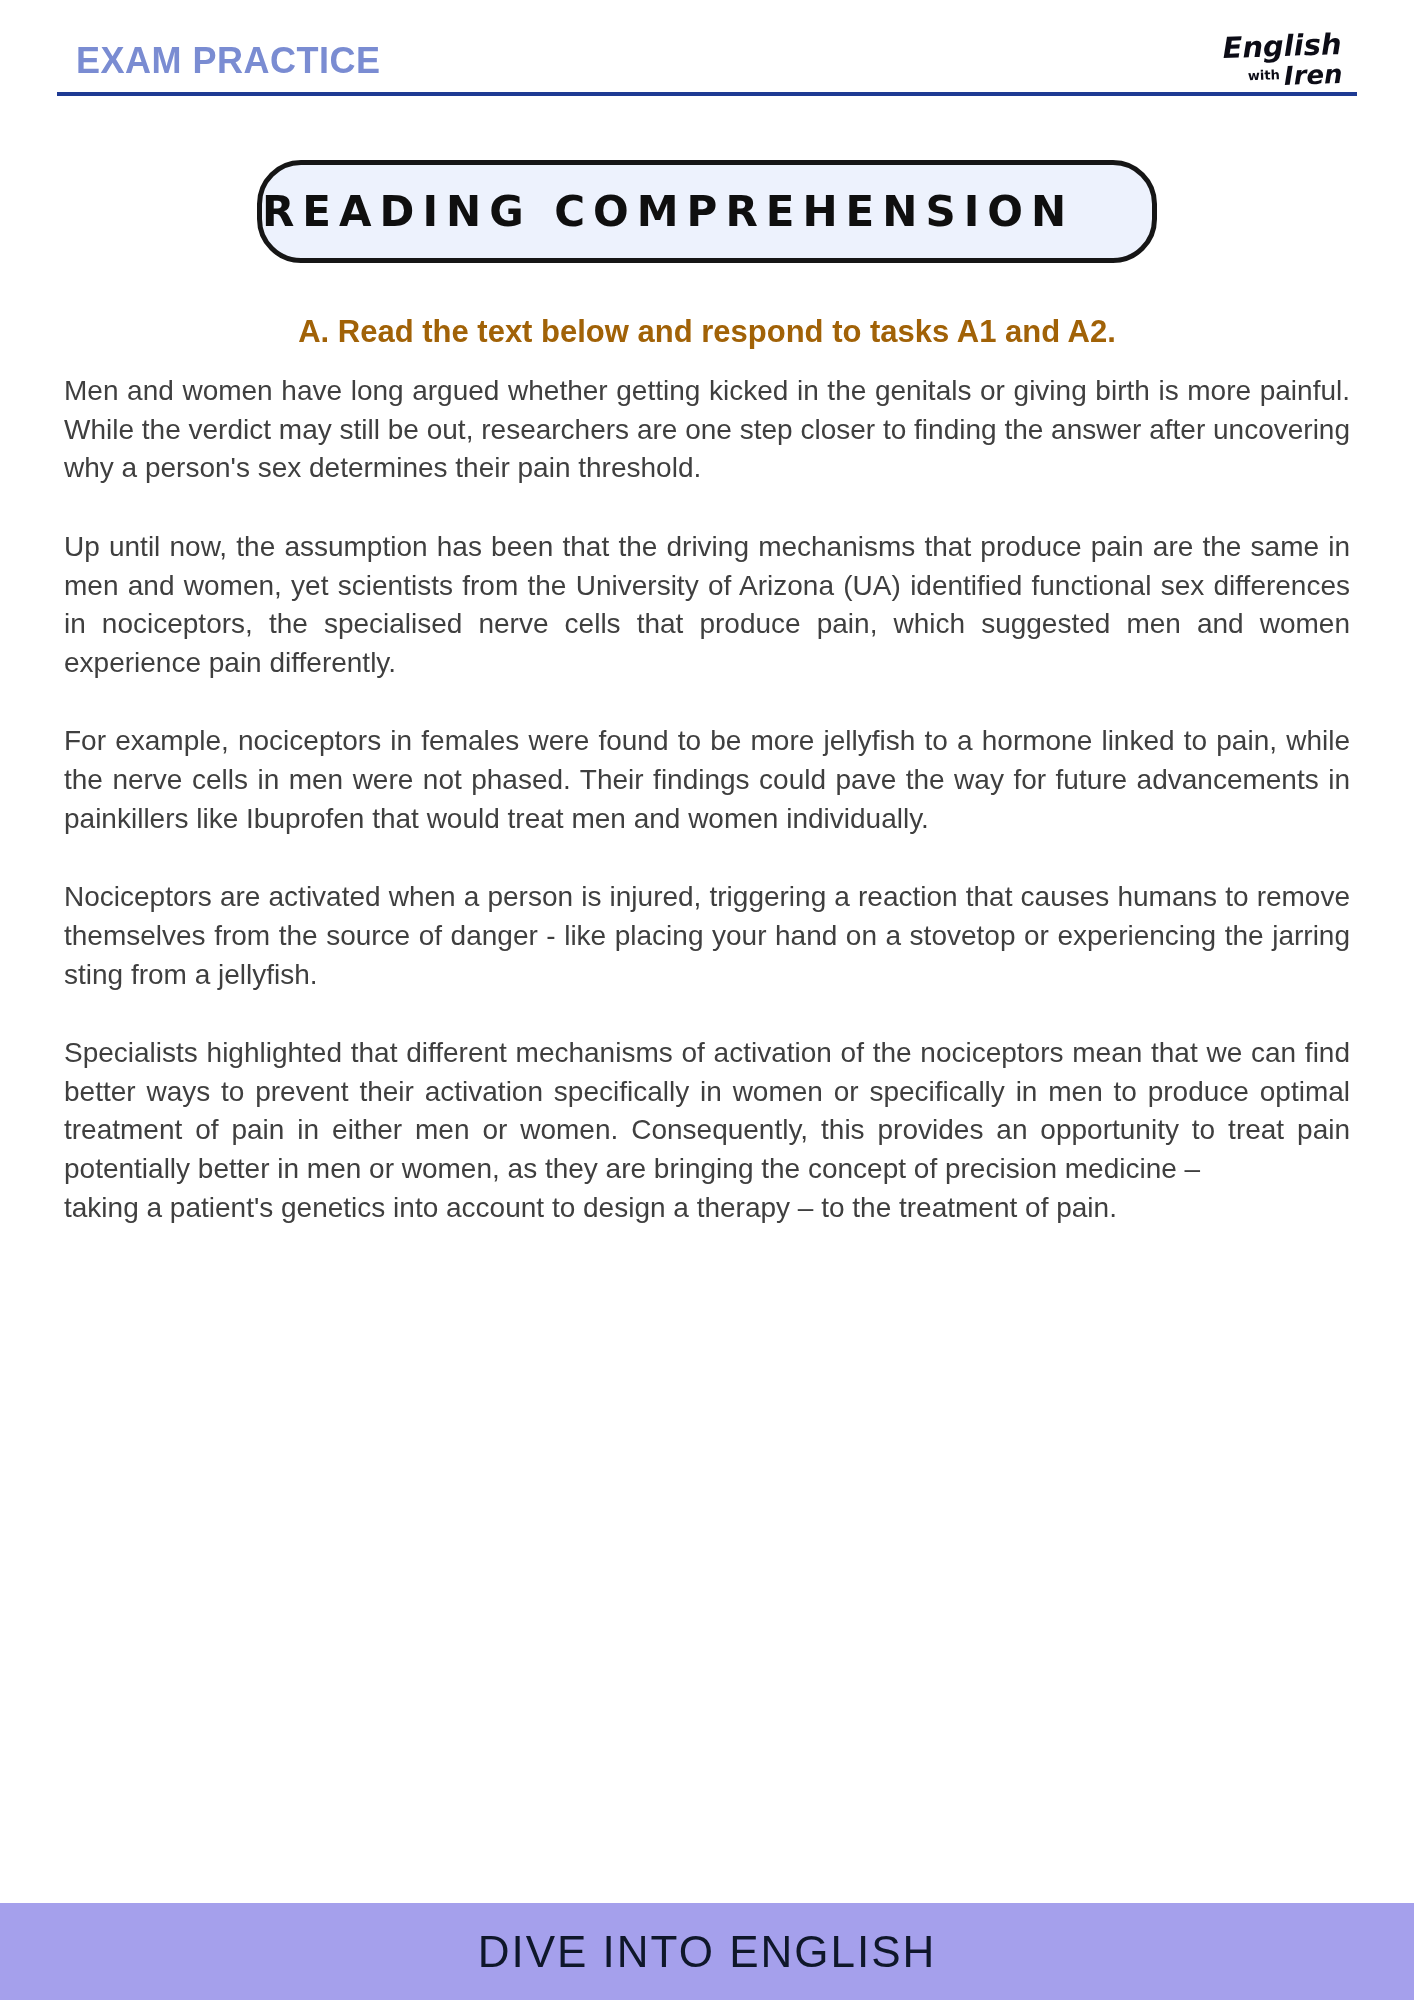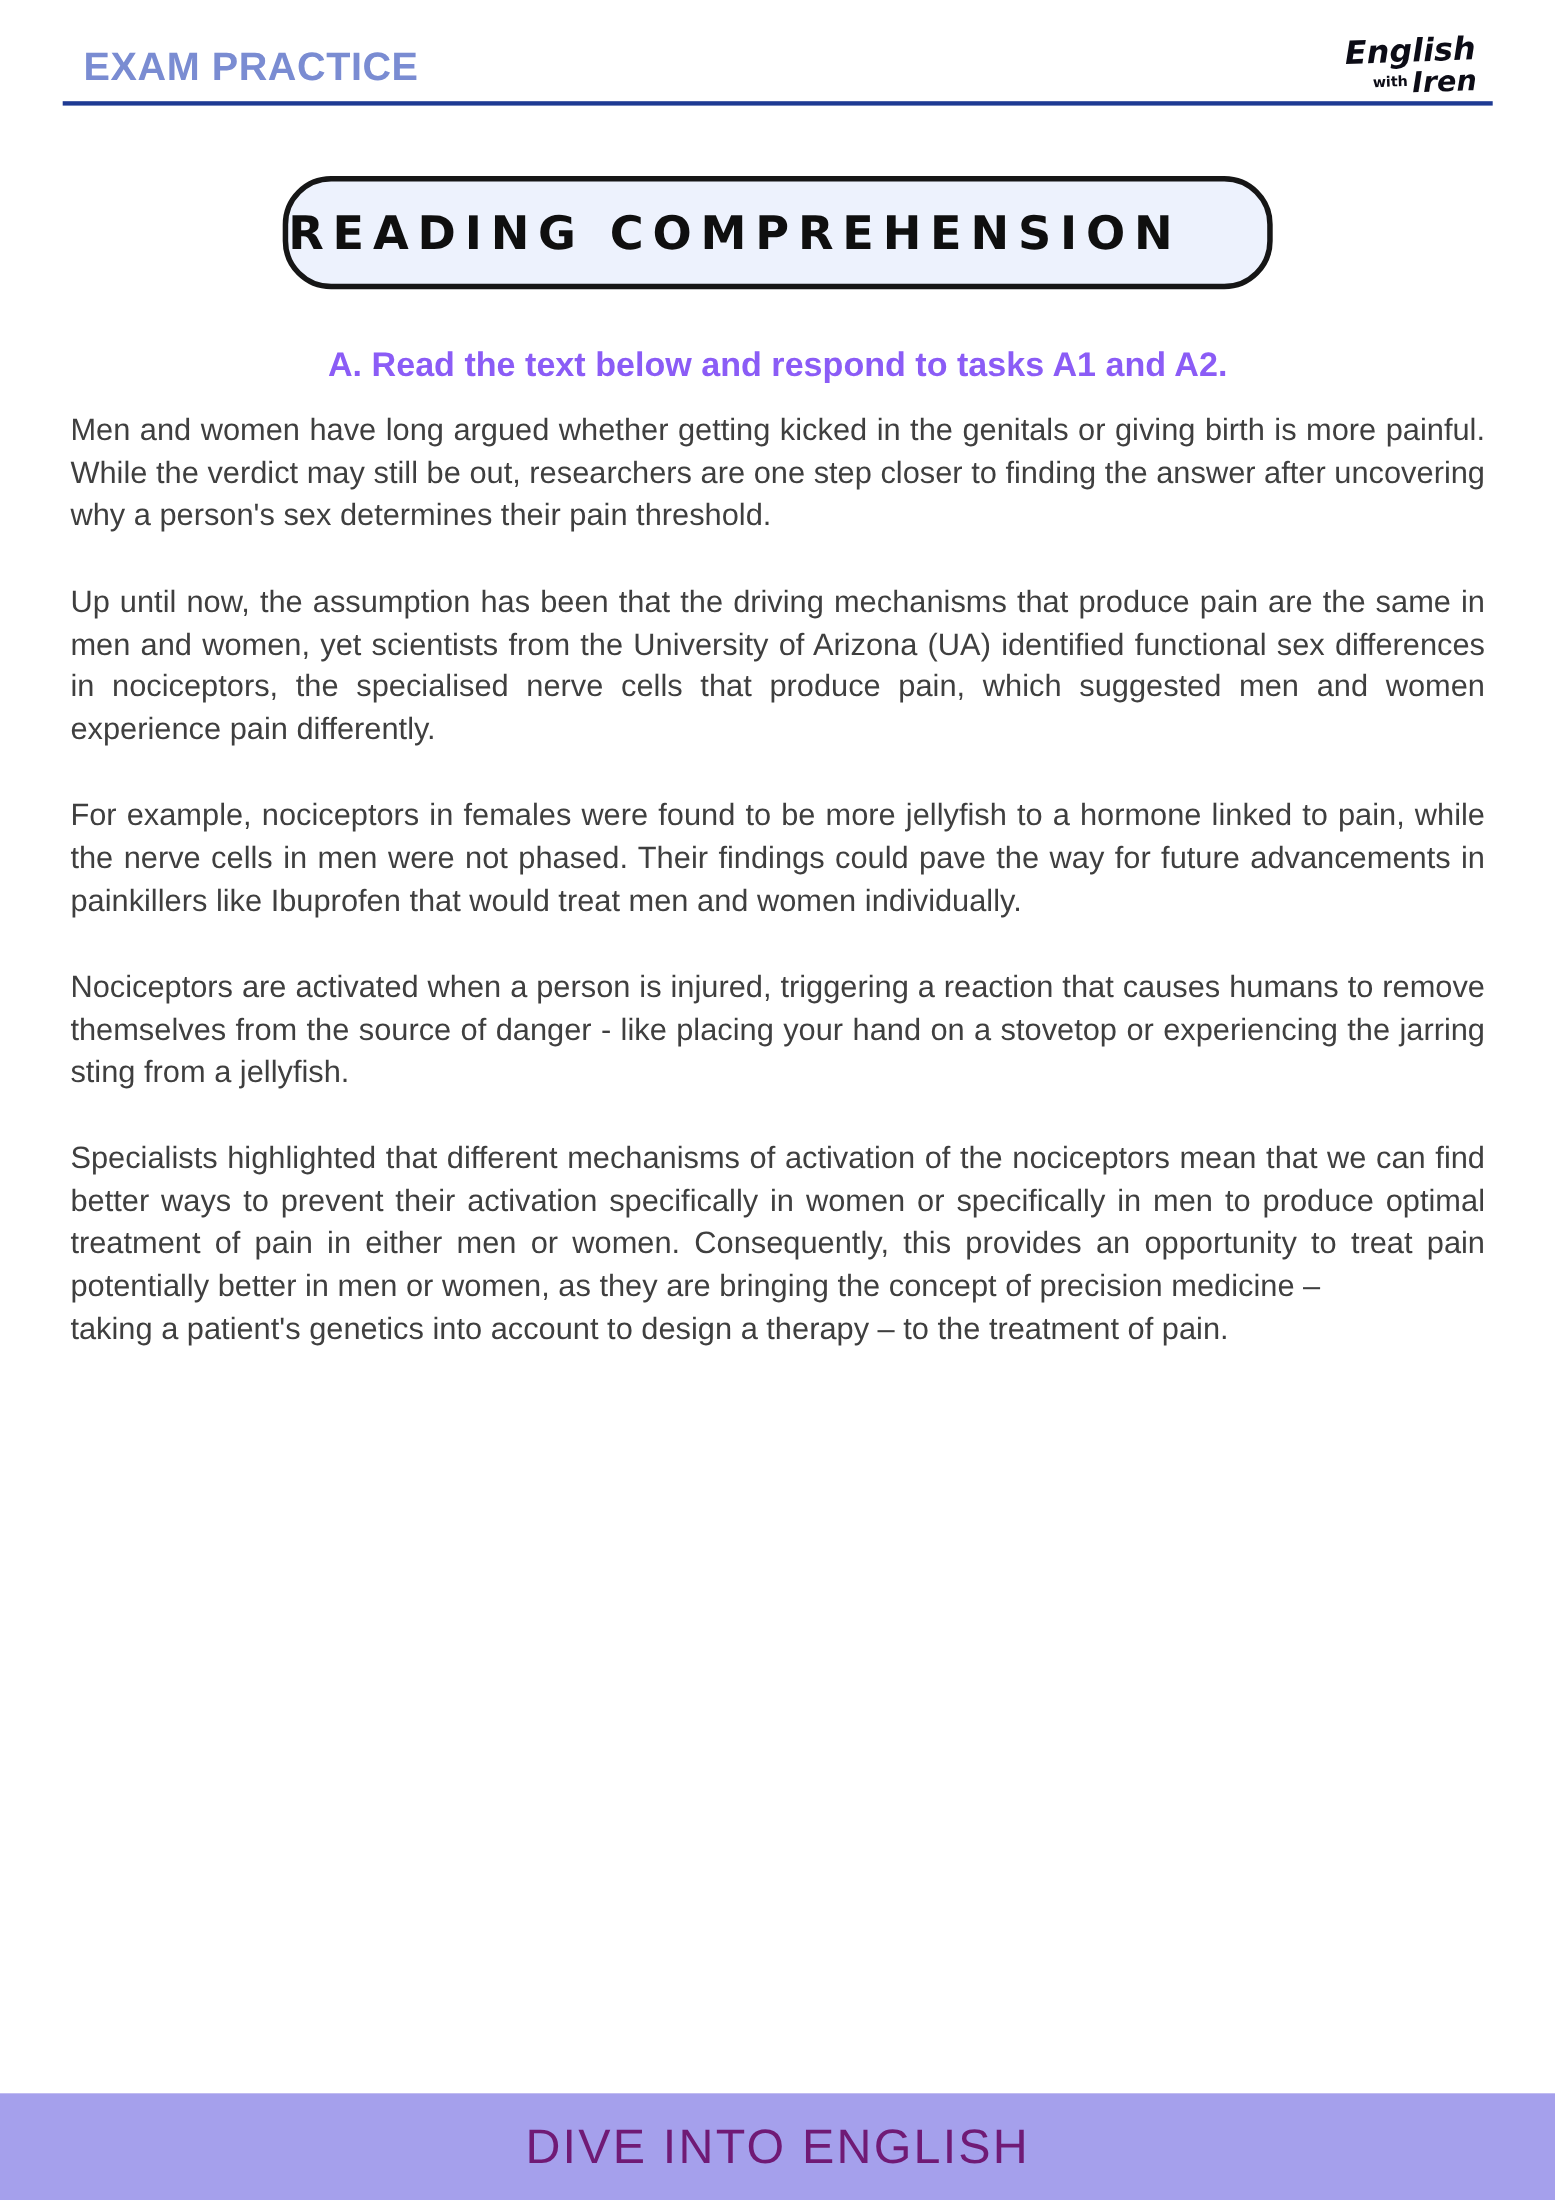--- a/index.html
+++ b/index.html
@@ -96,21 +96,21 @@
   
   .instruction {
     position: absolute;
     top: 314px;
     left: 0;
     width: 100%;
     margin: 0;
     text-align: center;
     font-size: 31px;
     font-weight: 700;
-    color: #8b5cf6;
+    color: #a16207;
     font-family: "Liberation Sans", sans-serif;
   }
 
   
   .text-body {
     position: absolute;
     top: 372px;
     left: 64px;
     width: 1286px;
   }
@@ -133,21 +133,21 @@
     height: 97px;
     background: var(--footer-bg, #a5a0ec);
     display: flex;
     align-items: center;
     justify-content: center;
   }
   .footer-text {
     font-size: 44px;
     font-weight: 400;
     letter-spacing: 2px;
-    color: #701a75;
+    color: #0f172a;
     font-family: "Liberation Sans", sans-serif;
   }
 </style>
 </head>
 <body>
 
 <div class="page">
 
   <h1 class="header-title">EXAM PRACTICE</h1>
 

